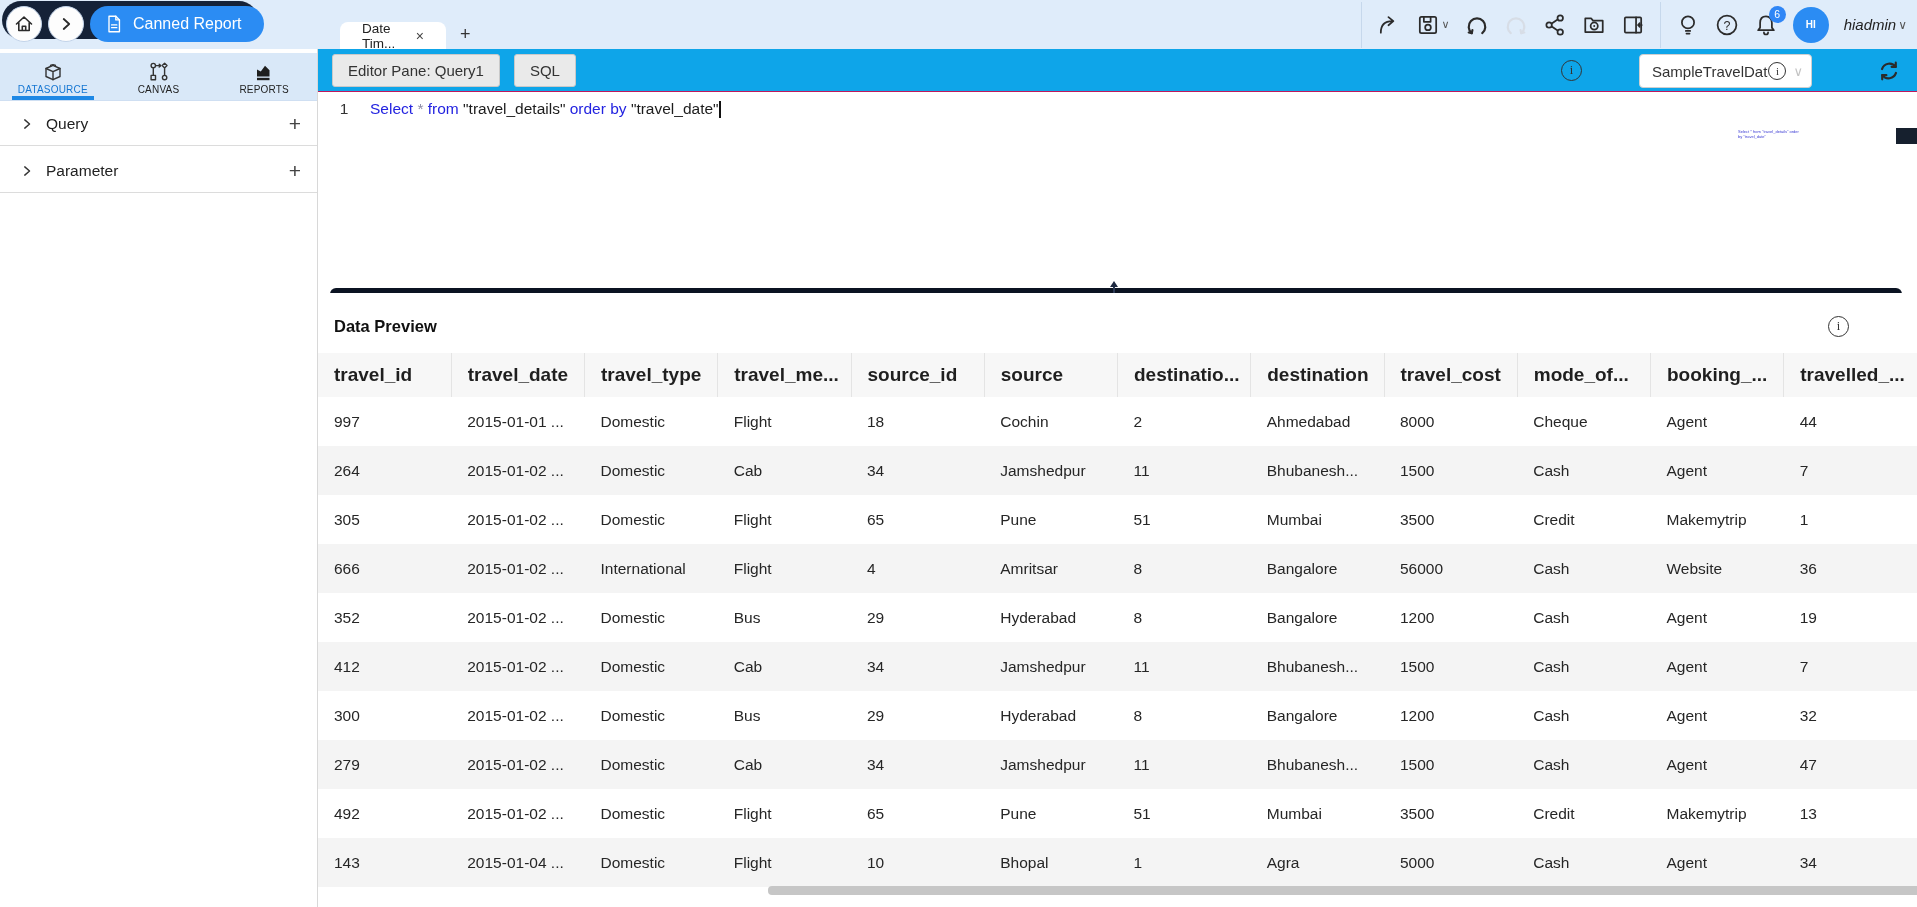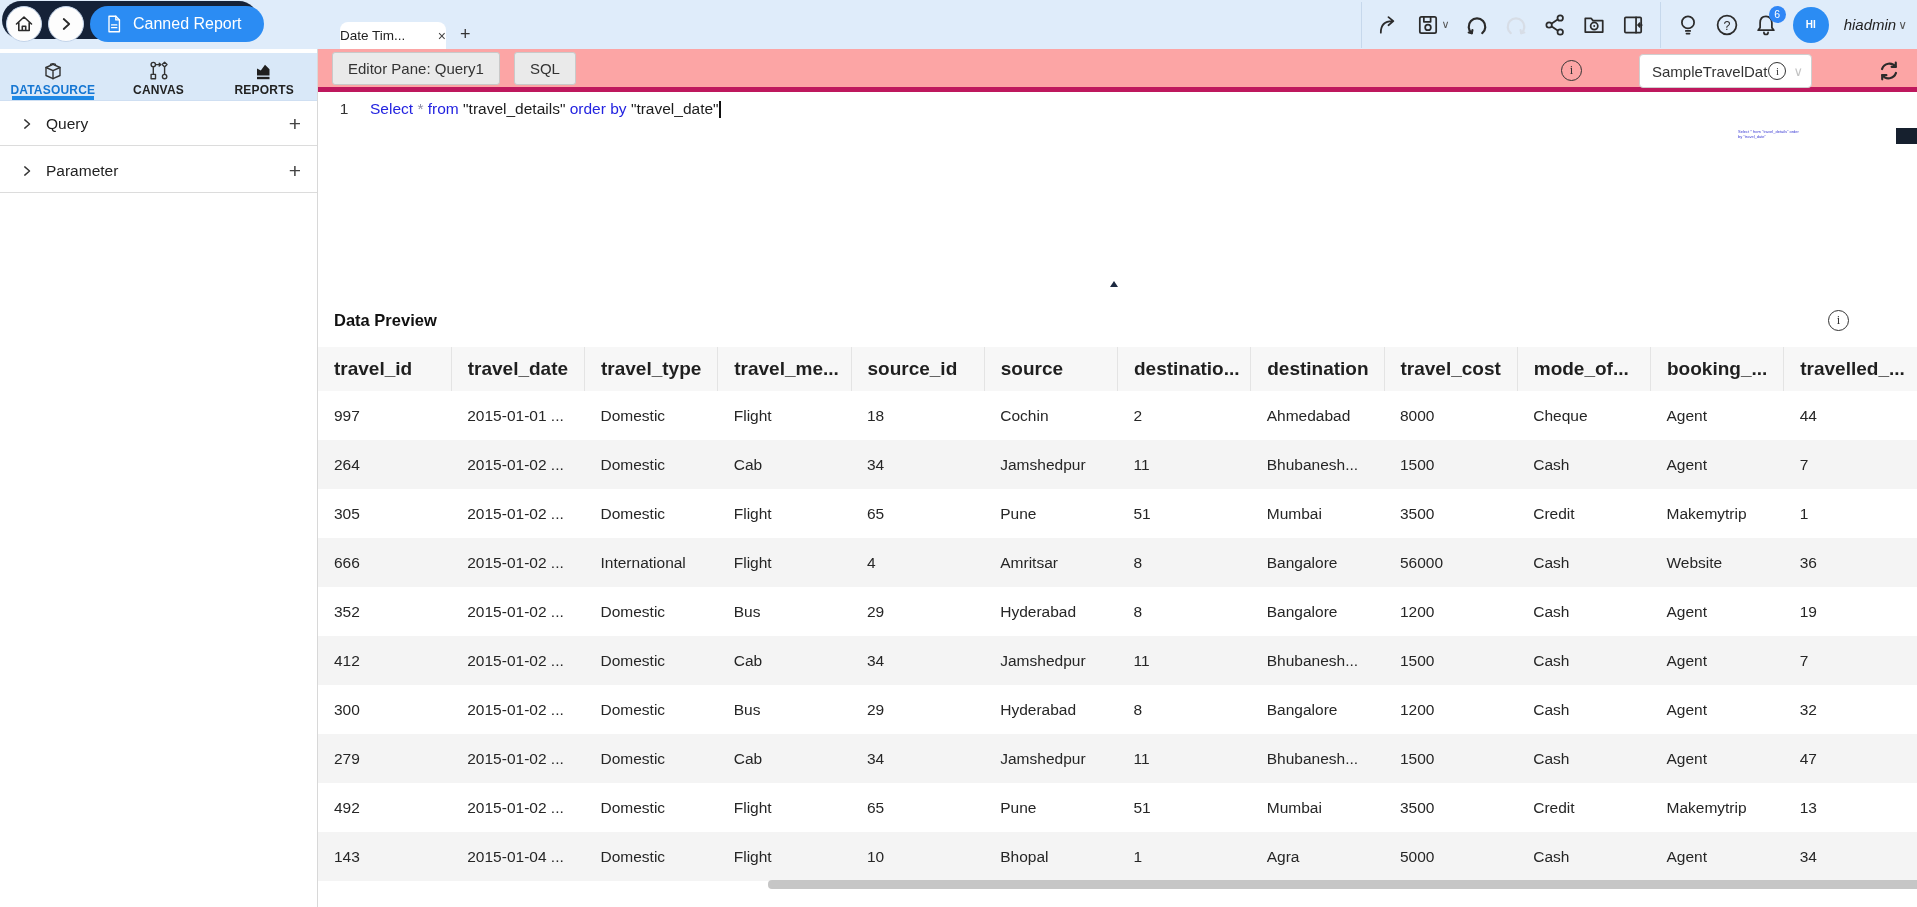--- a/index.html
+++ b/index.html
@@ -17,38 +17,38 @@
   .vdiv { width:1px; height:46px; background:#c6d8ec; }
   .ticon { stroke:#2b2b2b; fill:none; stroke-width:1.6; stroke-linecap:round; stroke-linejoin:round; }
   .ticon-dim { stroke:#d7dde6; }
   .dd-mini { font-size:11px; color:#555; margin-left:2px; }
   #bell-badge { position:absolute; top:-7px; right:-8px; min-width:17px; height:17px; border-radius:9px; background:#2f86f6; color:#fff; font-size:10.5px; display:flex; align-items:center; justify-content:center; padding:0 3px; }
   #avatar { width:36px; height:36px; border-radius:50%; background:#2b8cf3; color:#fff; font-size:10px; font-weight:bold; display:flex; align-items:center; justify-content:center; }
   #user-name { font-size:15px; color:#222;font-style:italic; }
   .chev-glyph { color:#555; font-size:12px; margin-left:2px; }
 
   
-  #doc-tab { position:absolute; left:340px; top:22px; width:106px; height:27px; background:#fff; border-radius:8px 8px 0 0; display:flex; align-items:center; justify-content:space-between; padding:0 0; font-size:13.5px; color:#222; }
+  #doc-tab { position:absolute; left:340px; top:22px; width:106px; height:27px; background:#fff; border-radius:8px 8px 0 0; display:flex; align-items:center; justify-content:space-between; padding:0 22px; font-size:13.5px; color:#222; }
   #doc-tab .close { font-size:14px; color:#444; cursor:pointer; }
   #new-tab-btn { position:absolute; left:460px; top:24px; font-size:18px; color:#333; cursor:pointer; }
 
   
   #sidebar { position:absolute; left:0; top:49px; width:318px; height:858px; background:#fff; border-right:1px solid #d8d8d8; }
   #side-tabs { position:absolute; left:0; top:4px; width:317px; height:48px; background:#d9e8f8; display:flex; border-bottom:1px solid #cfdff2; }
   .side-tab { flex:1; display:flex; flex-direction:column; align-items:center; justify-content:center; gap:1px; cursor:pointer; position:relative; padding-top:3px; }
-  .side-tab .lbl { font-size:12px; font-weight:bold; letter-spacing:.2px; color:#222; }
+  .side-tab .lbl { font-size:10px; font-weight:normal; letter-spacing:.2px; color:#222; }
   .side-tab.active .lbl { color:#1576d2; }
   .side-tab.active .underline { position:absolute; bottom:0; left:12px; right:12px; height:4px; background:#1e88e5; }
   .sicon { stroke:#333; fill:none; stroke-width:1.4; stroke-linecap:round; stroke-linejoin:round; }
   .side-row { position:absolute; left:0; width:317px; height:44px; background:#fff; border-bottom:1px solid #dcdcdc; display:flex; align-items:center; padding:0 16px 0 20px; }
   .side-row .row-label { font-size:15.5px; color:#222; margin-left:12px; flex:1; }
   .side-row .plus { font-size:21px; color:#444; cursor:pointer; font-weight:300; }
 
   
-  #editor-header { position:absolute; left:318px; top:49px; width:1599px; height:43px; background:#fca5a5; border-bottom:5px solid #be185d; display:flex; align-items:center; }
+  #editor-header { position:absolute; left:318px; top:49px; width:1599px; height:43px; background:#0ea5e9; border-bottom:1px solid #be185d; display:flex; align-items:center; }
   .ehbtn { background:#eaeaea; border:1px solid #c9c9c9; border-radius:3px; font-size:15px; color:#333; padding:7px 15px; margin-left:14px; cursor:pointer; }
   #eh-info { position:absolute; right:335px; top:11px; cursor:pointer; }
   .info-badge { width:21px; height:21px; border-radius:50%; border:1.6px solid #333; color:#333; font-size:12.5px; display:flex; align-items:center; justify-content:center; font-family:"Liberation Serif", serif; }
   #ds-select { position:absolute; right:105px; top:5px; width:173px; height:34px; background:#fff; border:1px solid #cfcfcf; border-radius:4px; display:flex; align-items:center; padding:0 8px 0 12px; cursor:pointer; }
   #ds-select .ds-name { font-size:15px; color:#333; flex:1; white-space:nowrap; overflow:hidden; }
   #ds-select .info-badge { width:18px; height:18px; font-size:11px; }
   #ds-chevron { color:#c3c3c3; font-size:13px; margin-left:7px; }
   #eh-refresh { position:absolute; right:16px; top:10px; cursor:pointer; }
 
   #code-area { position:absolute; left:318px; top:92px; width:1599px; height:195px; background:#fff; }
@@ -63,21 +63,21 @@
   #editor-vscroll { position:absolute; right:0; top:36px; width:21px; height:16px; background:#16202e; }
 
   
   #split-bar { position:absolute; left:330px; top:288px; width:1572px; height:13px; background:#0b1322; border-radius:6px; }
   #split-handle { position:absolute; left:1108px; top:281px; width:12px; height:27px; }
   #split-handle .tri-up   { position:absolute; top:0;   left:2px; width:0; height:0; border-left:4px solid transparent; border-right:4px solid transparent; border-bottom:6px solid #1c2840; }
   #split-handle .tri-down { position:absolute; bottom:0;left:2px; width:0; height:0; border-left:4px solid transparent; border-right:4px solid transparent; border-top:6px solid #1c2840; }
   #split-handle .bar-line { position:absolute; top:6px; left:5px; width:2px; height:15px; background:#2c3a55; }
 
   
-  #preview { position:absolute; left:318px; top:287px; width:1599px; height:602px; background:#fff; }
+  #preview { position:absolute; left:318px; top:293px; width:1599px; height:602px; background:#fff; }
   #preview-title { position:absolute; left:16px; top:24px; font-size:16.5px; font-weight:bold; color:#111; }
   #preview-info { position:absolute; right:68px; top:23px; cursor:pointer; }
   #preview-table-wrap { position:absolute; left:0; top:60px; width:1599px; height:534px; overflow:hidden; }
   table { border-collapse:collapse; table-layout:fixed; width:1599px; }
   col { width:131px; }
   th { height:44px; background:#f7f7f7; font-size:19px; font-weight:bold; color:#1f1f1f; text-align:left; padding:0 8px 0 16px; border-right:1px solid #e4e4e4; white-space:nowrap; overflow:hidden; }
   th:last-child { border-right:none; }
   td { height:49px; font-size:15.5px; color:#262626; padding:0 8px 0 16px; white-space:nowrap; overflow:hidden; }
   tbody tr:nth-child(even) { background:#f4f4f4; }
   #hscroll-thumb { position:absolute; left:450px; bottom:0px; width:1240px; height:9px; background:#c6c6c6; border-radius:4px; }

